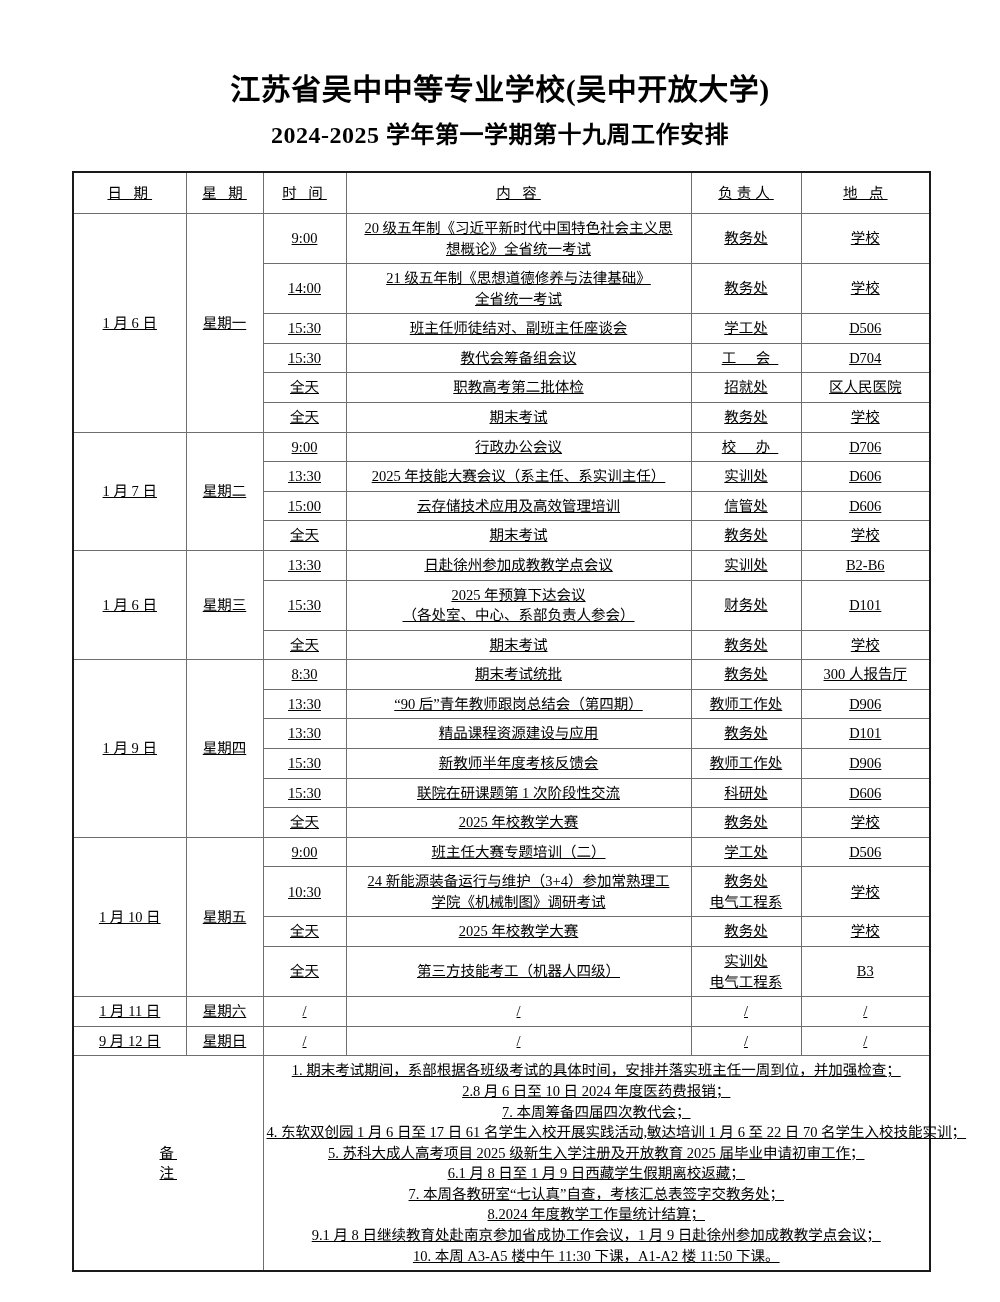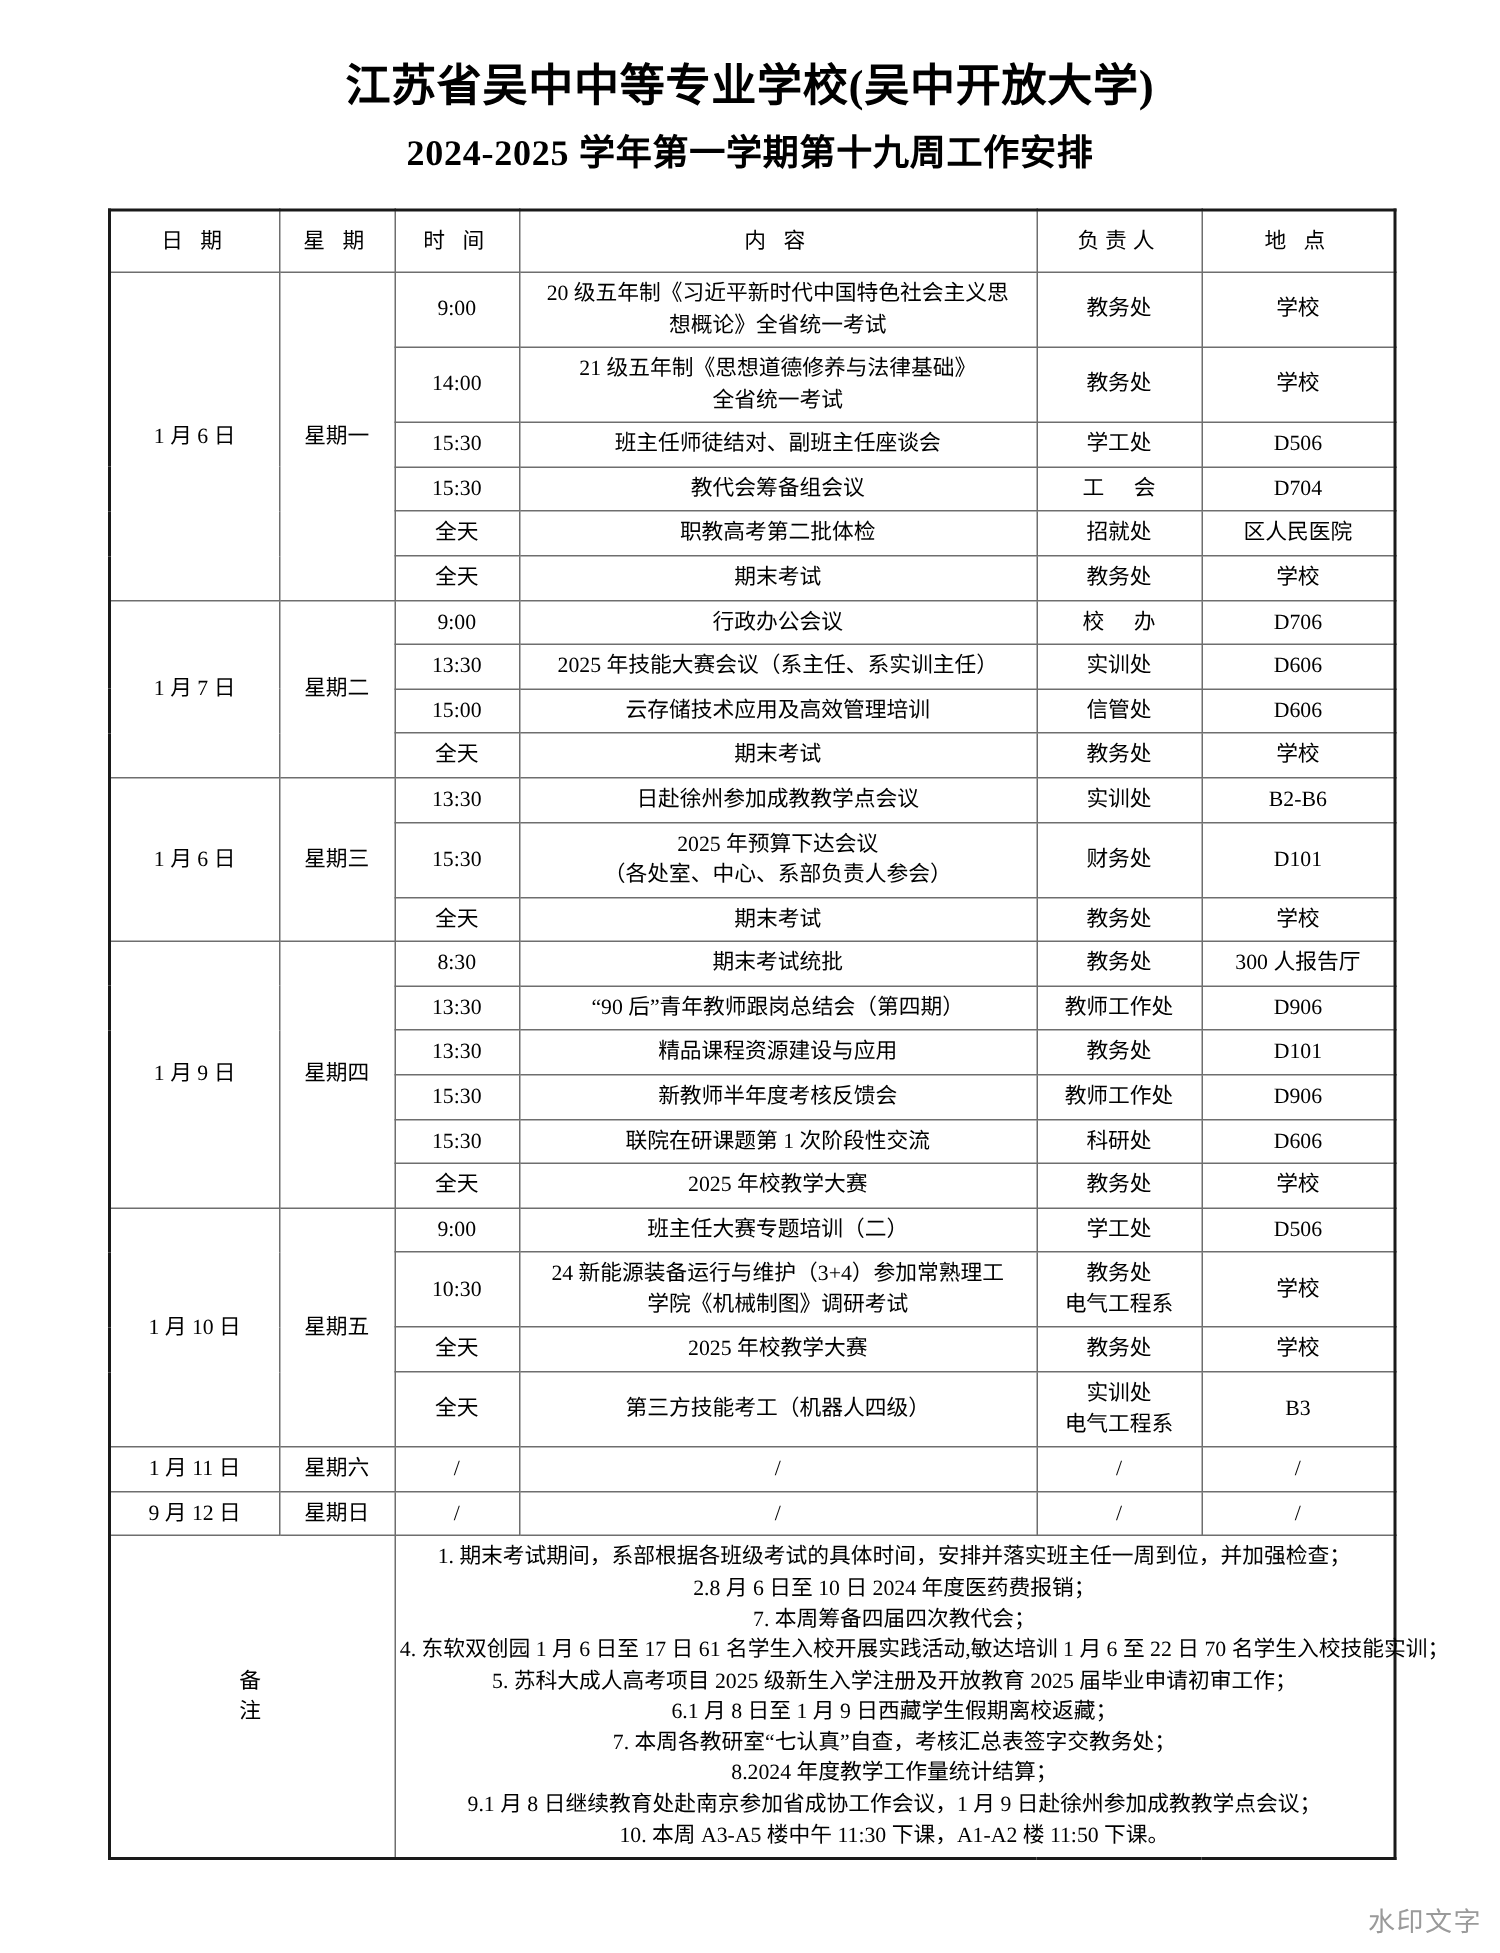--- a/index.html
+++ b/index.html
@@ -19,20 +19,21 @@
   .page {
     position: relative;
     width: 1000px;
     height: 1302px;
     box-sizing: border-box;
   }
   
   .title-block {
     padding-top: 38px;
     text-align: center;
+    margin-top: 32px;
   }
   .title-line1 {
     font-size: 30px;
     font-weight: bold;
     letter-spacing: 0.5px;
     line-height: 1.35;
     white-space: nowrap;
   }
   .title-line2 {
     font-size: 24px;
@@ -41,20 +42,21 @@
     line-height: 1.35;
     margin-top: 8px;
     white-space: nowrap;
   }
   
   .table-wrap {
     position: absolute;
     left: 72px;
     top: 139px;
     width: 857px;
+    text-decoration: underline;
   }
   table.sched {
     border-collapse: collapse;
     width: 857px;
     table-layout: fixed;
     border: 2px solid #1a1a1a;
   }
   table.sched td, table.sched th {
     border: 1px solid #6e6e6e;
     text-align: center;

